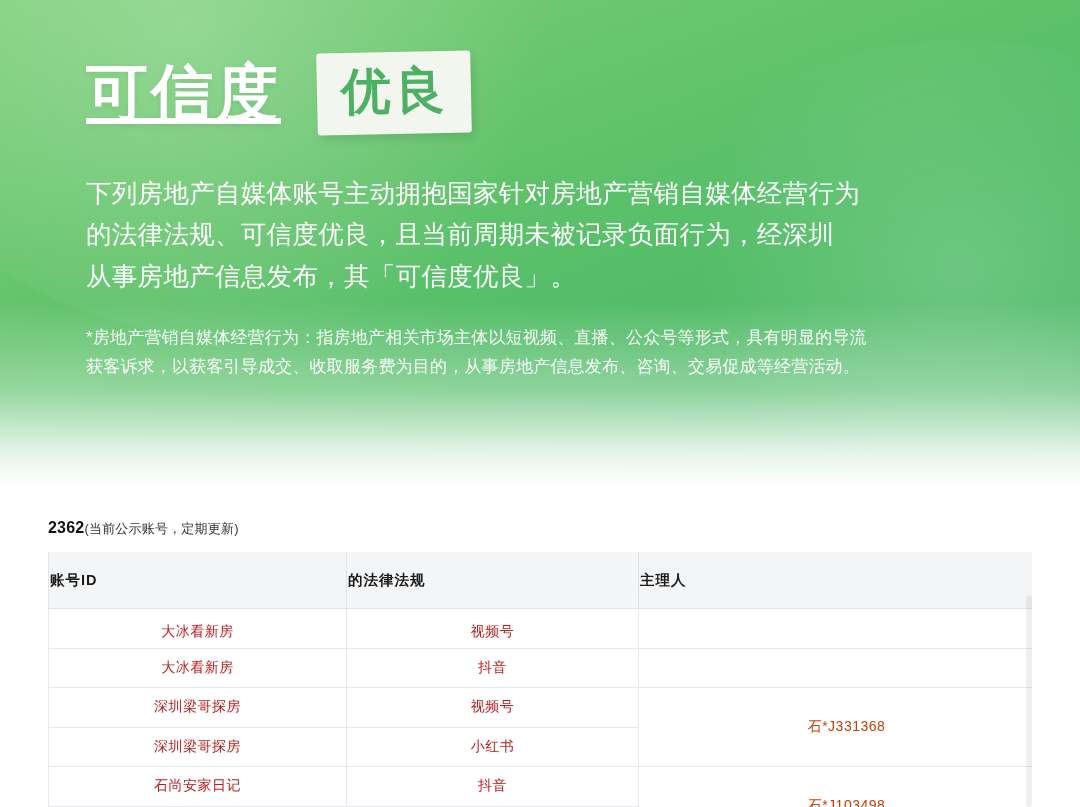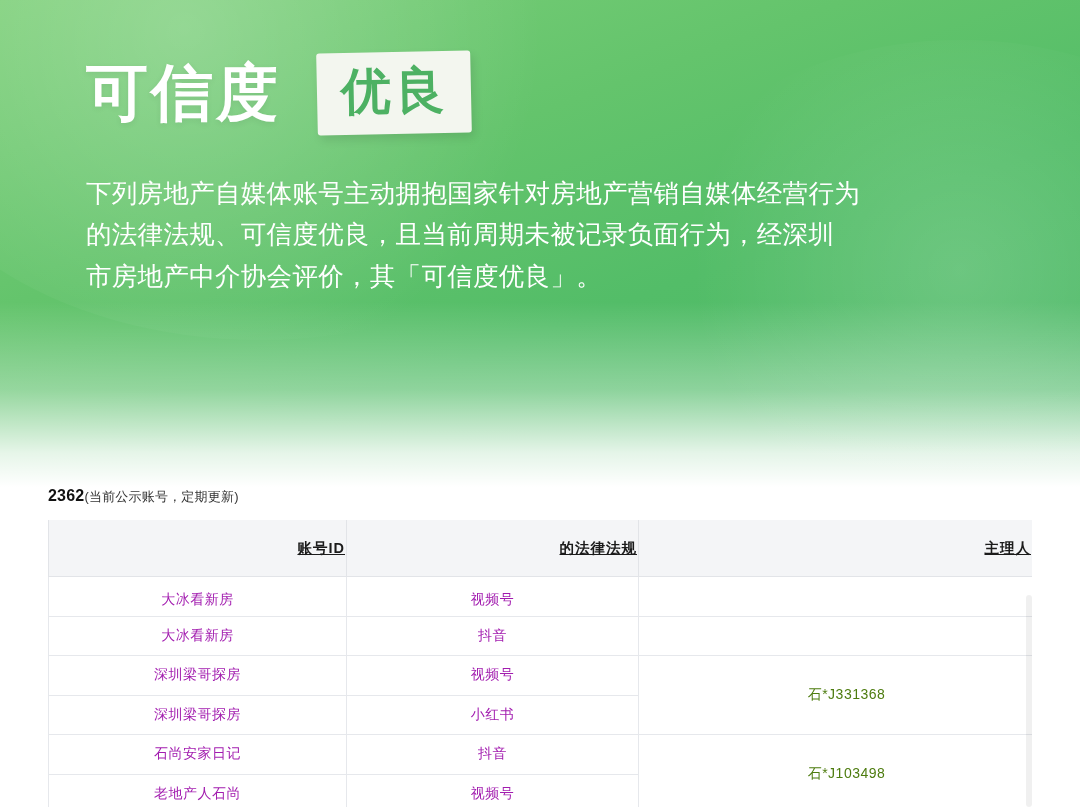--- a/index.html
+++ b/index.html
@@ -71,20 +71,21 @@
     padding-top: 52px;
   }
   .hero-title {
     font-size: 62px;
     font-weight: 700;
     color: #ffffff;
     letter-spacing: 3px;
     line-height: 1;
     margin: 0;
     text-shadow: 0 2px 6px rgba(0,0,0,0.07);
+    text-decoration: underline;
   }
   .grade-badge {
     margin-left: 36px;
     background: #f3f6ef;
     color: #4db163;
     font-size: 50px;
     font-weight: 700;
     letter-spacing: 4px;
     line-height: 1;
     padding: 14px 22px 18px 24px;
@@ -118,20 +119,21 @@
   
   .table-section {
     position: absolute;
     top: 487px;
     left: 0;
     width: 1080px;
     padding: 0 48px;
     box-sizing: border-box;
   }
   .count-line {
+    margin-top: 32px;
     font-size: 14px;
     color: #222222;
     letter-spacing: 0.2px;
   }
   .count-line .count-num {
     font-size: 16px;
     font-weight: 700;
     color: #111111;
   }
   .count-line .count-sub {
@@ -147,35 +149,34 @@
     background: #ffffff;
   }
   table.records thead th {
     background: #f4f5f7;
     font-size: 14.5px;
     font-weight: 700;
     color: #1b1b1b;
     height: 54px;
     border: 1px solid #e2e4e8;
     border-top: none;
-    text-align: right;
+    text-align: left;
     letter-spacing: 1px;
-    text-decoration: underline;
   }
   table.records td {
     height: 36.5px;
     border: 1px solid #e6e8ec;
     font-size: 14px;
-    color: #a21caf;
+    color: #b91c1c;
     text-align: center;
     letter-spacing: 0.5px;
     background: #ffffff;
   }
   table.records td.owner {
-    color: #4d7c0f;
+    color: #c2410c;
     padding-left: 23px;
   }
   .col-1 { width: 298px; }
   .col-2 { width: 292px; }
   .col-3 { width: 394px; }
 
   
   .clip-wrap {
     position: relative;
     overflow: hidden;
@@ -210,23 +211,27 @@
     <div class="hero-inner">
 
       <div class="title-row">
         <h1 class="hero-title">可信度</h1>
         <div class="grade-badge">优良</div>
       </div>
 
       <p class="hero-para">
         <span>下列房地产自媒体账号主动拥抱国家针对房地产营销自媒体经营行为</span><br>
         <span>的法律法规、可信度优良，且当前周期未被记录负面行为，经深圳</span><br>
-        <span>市房地产中介协会评价，其</span><span class="strong">「可信度优良」</span><span>。</span>
+        <span>从事房地产信息发布，其</span><span class="strong">「可信度优良」</span><span>。</span>
       </p>
 
+      <p class="hero-note">
+        <span>*房地产营销自媒体经营行为：指房地产相关市场主体以短视频、直播、公众号等形式，具有明显的导流</span><br>
+        <span>获客诉求，以获客引导成交、收取服务费为目的，从事房地产信息发布、咨询、交易促成等经营活动。</span>
+      </p>
 
     </div>
   </div>
 
   <div class="table-section">
 
     <div class="count-line">
       <span class="count-num">2362</span><span class="count-sub">(当前公示账号，定期更新)</span>
     </div>
 

